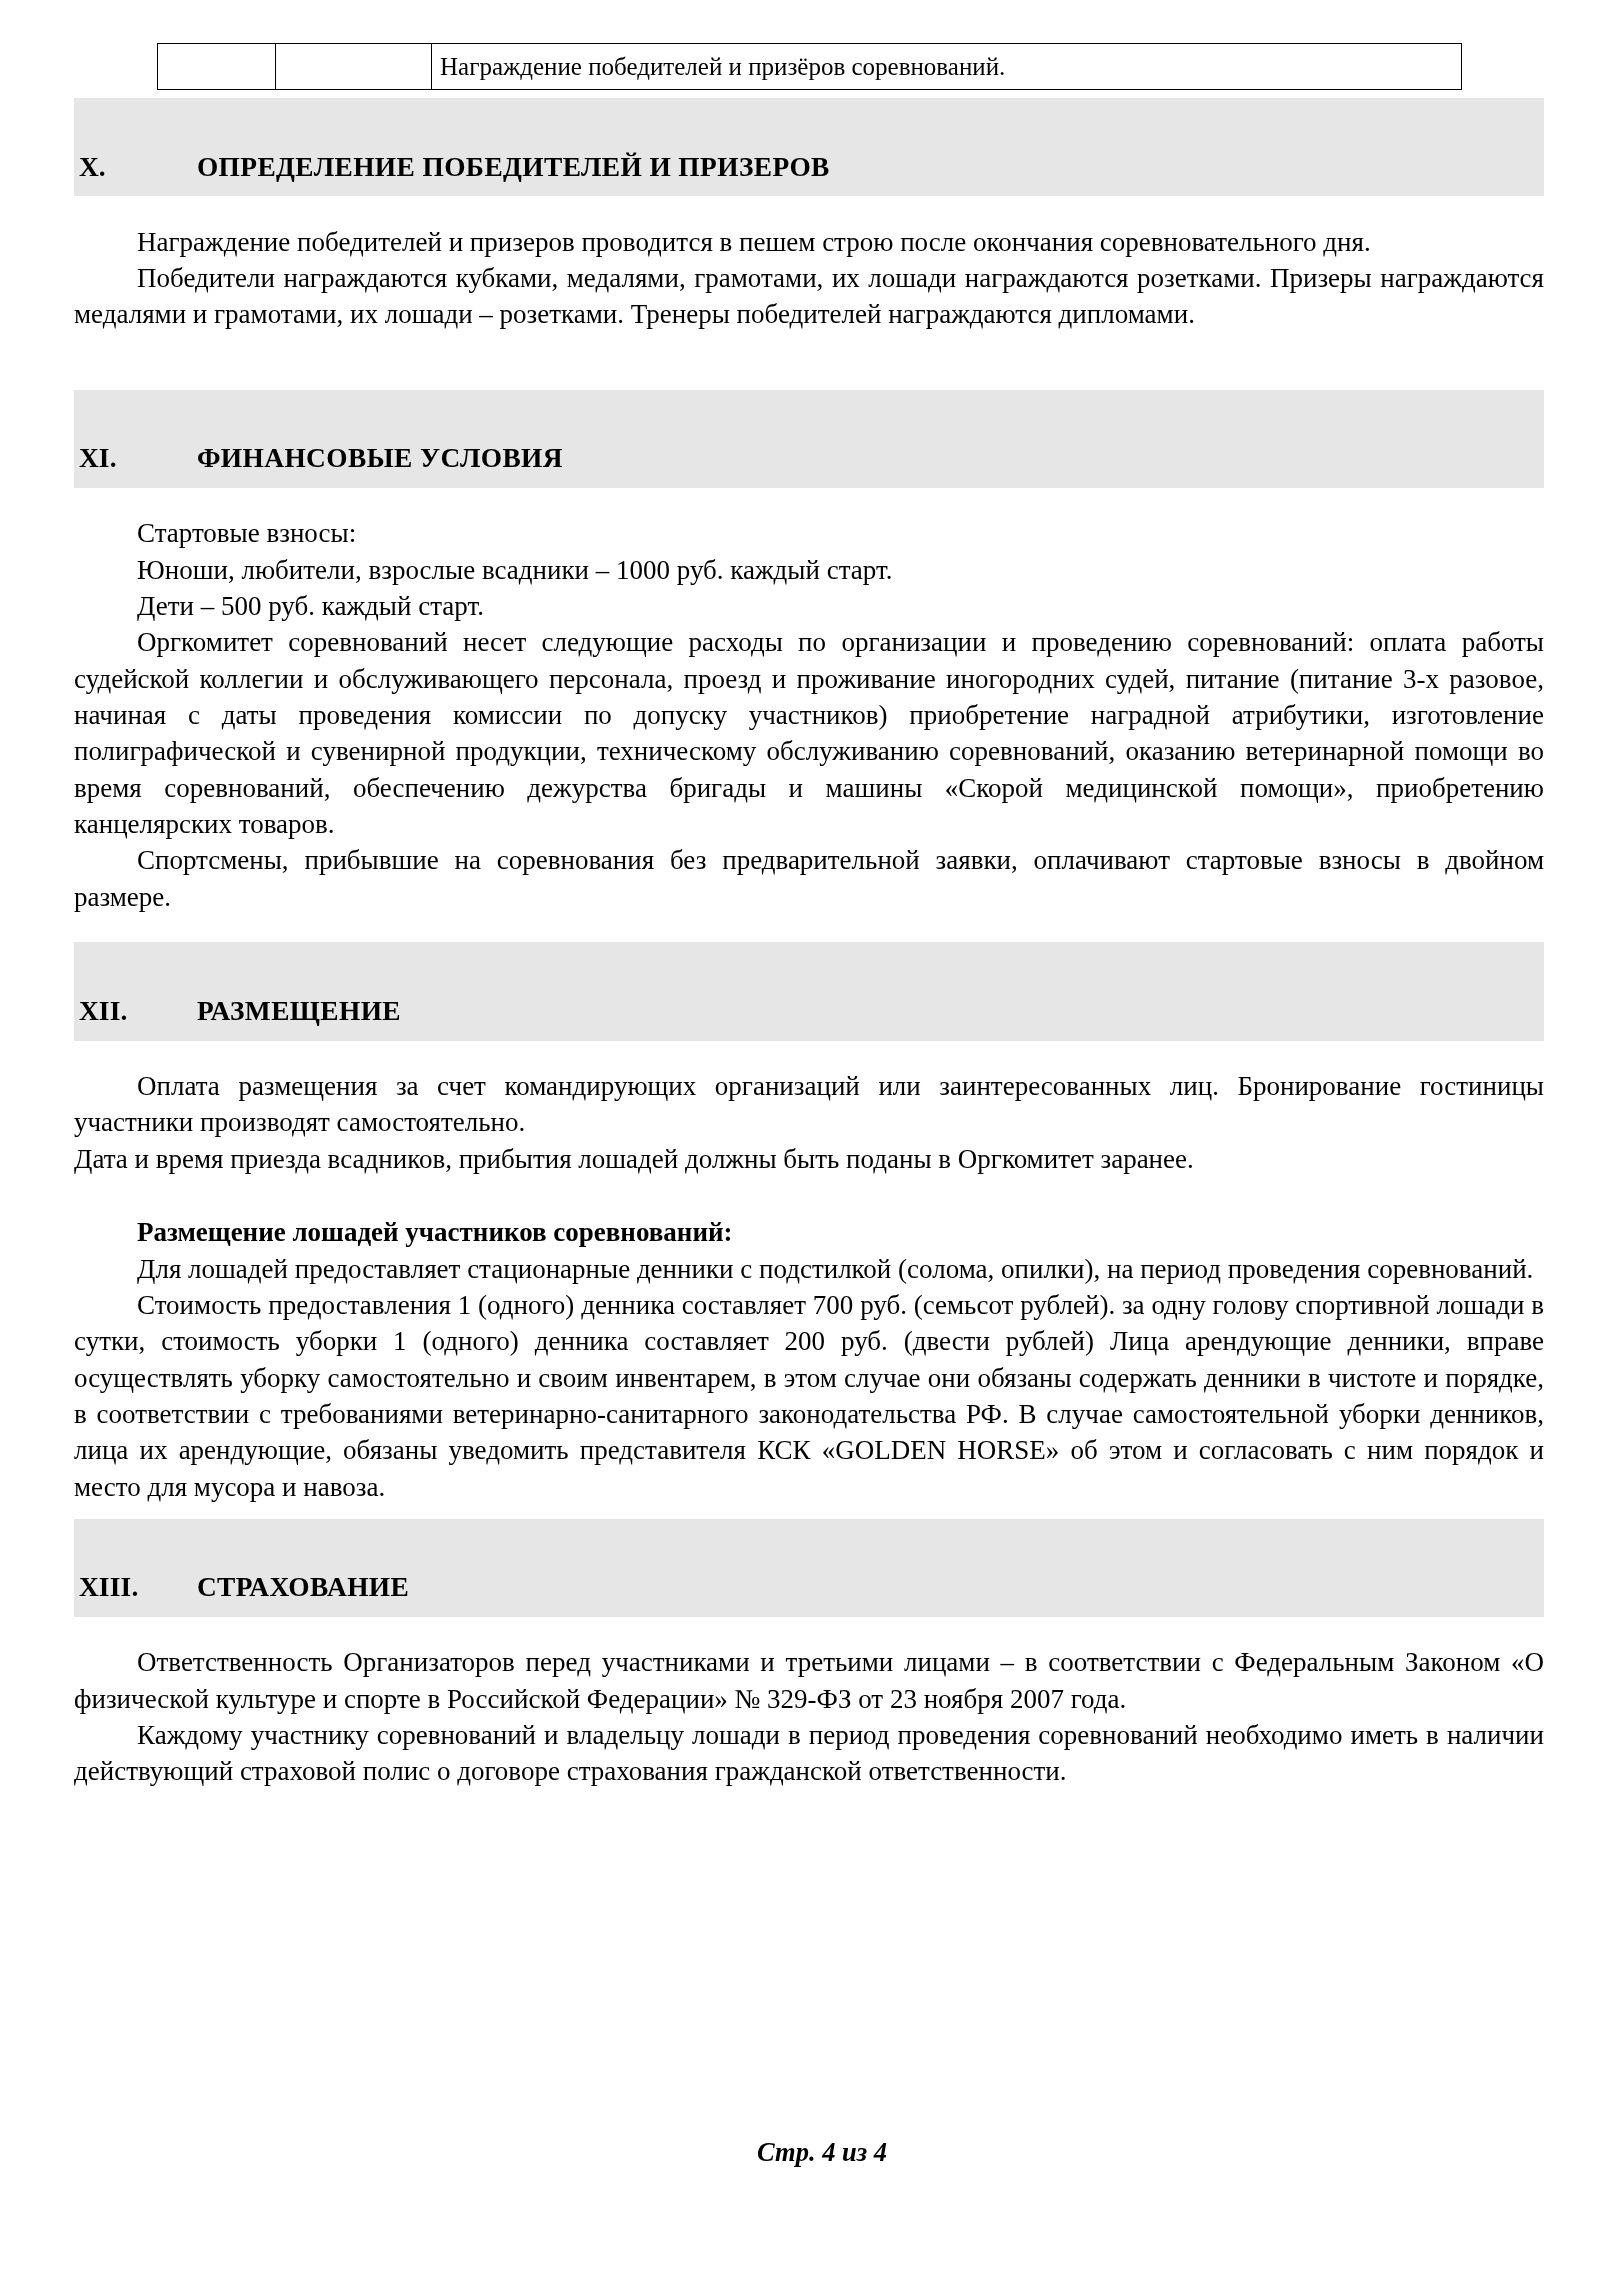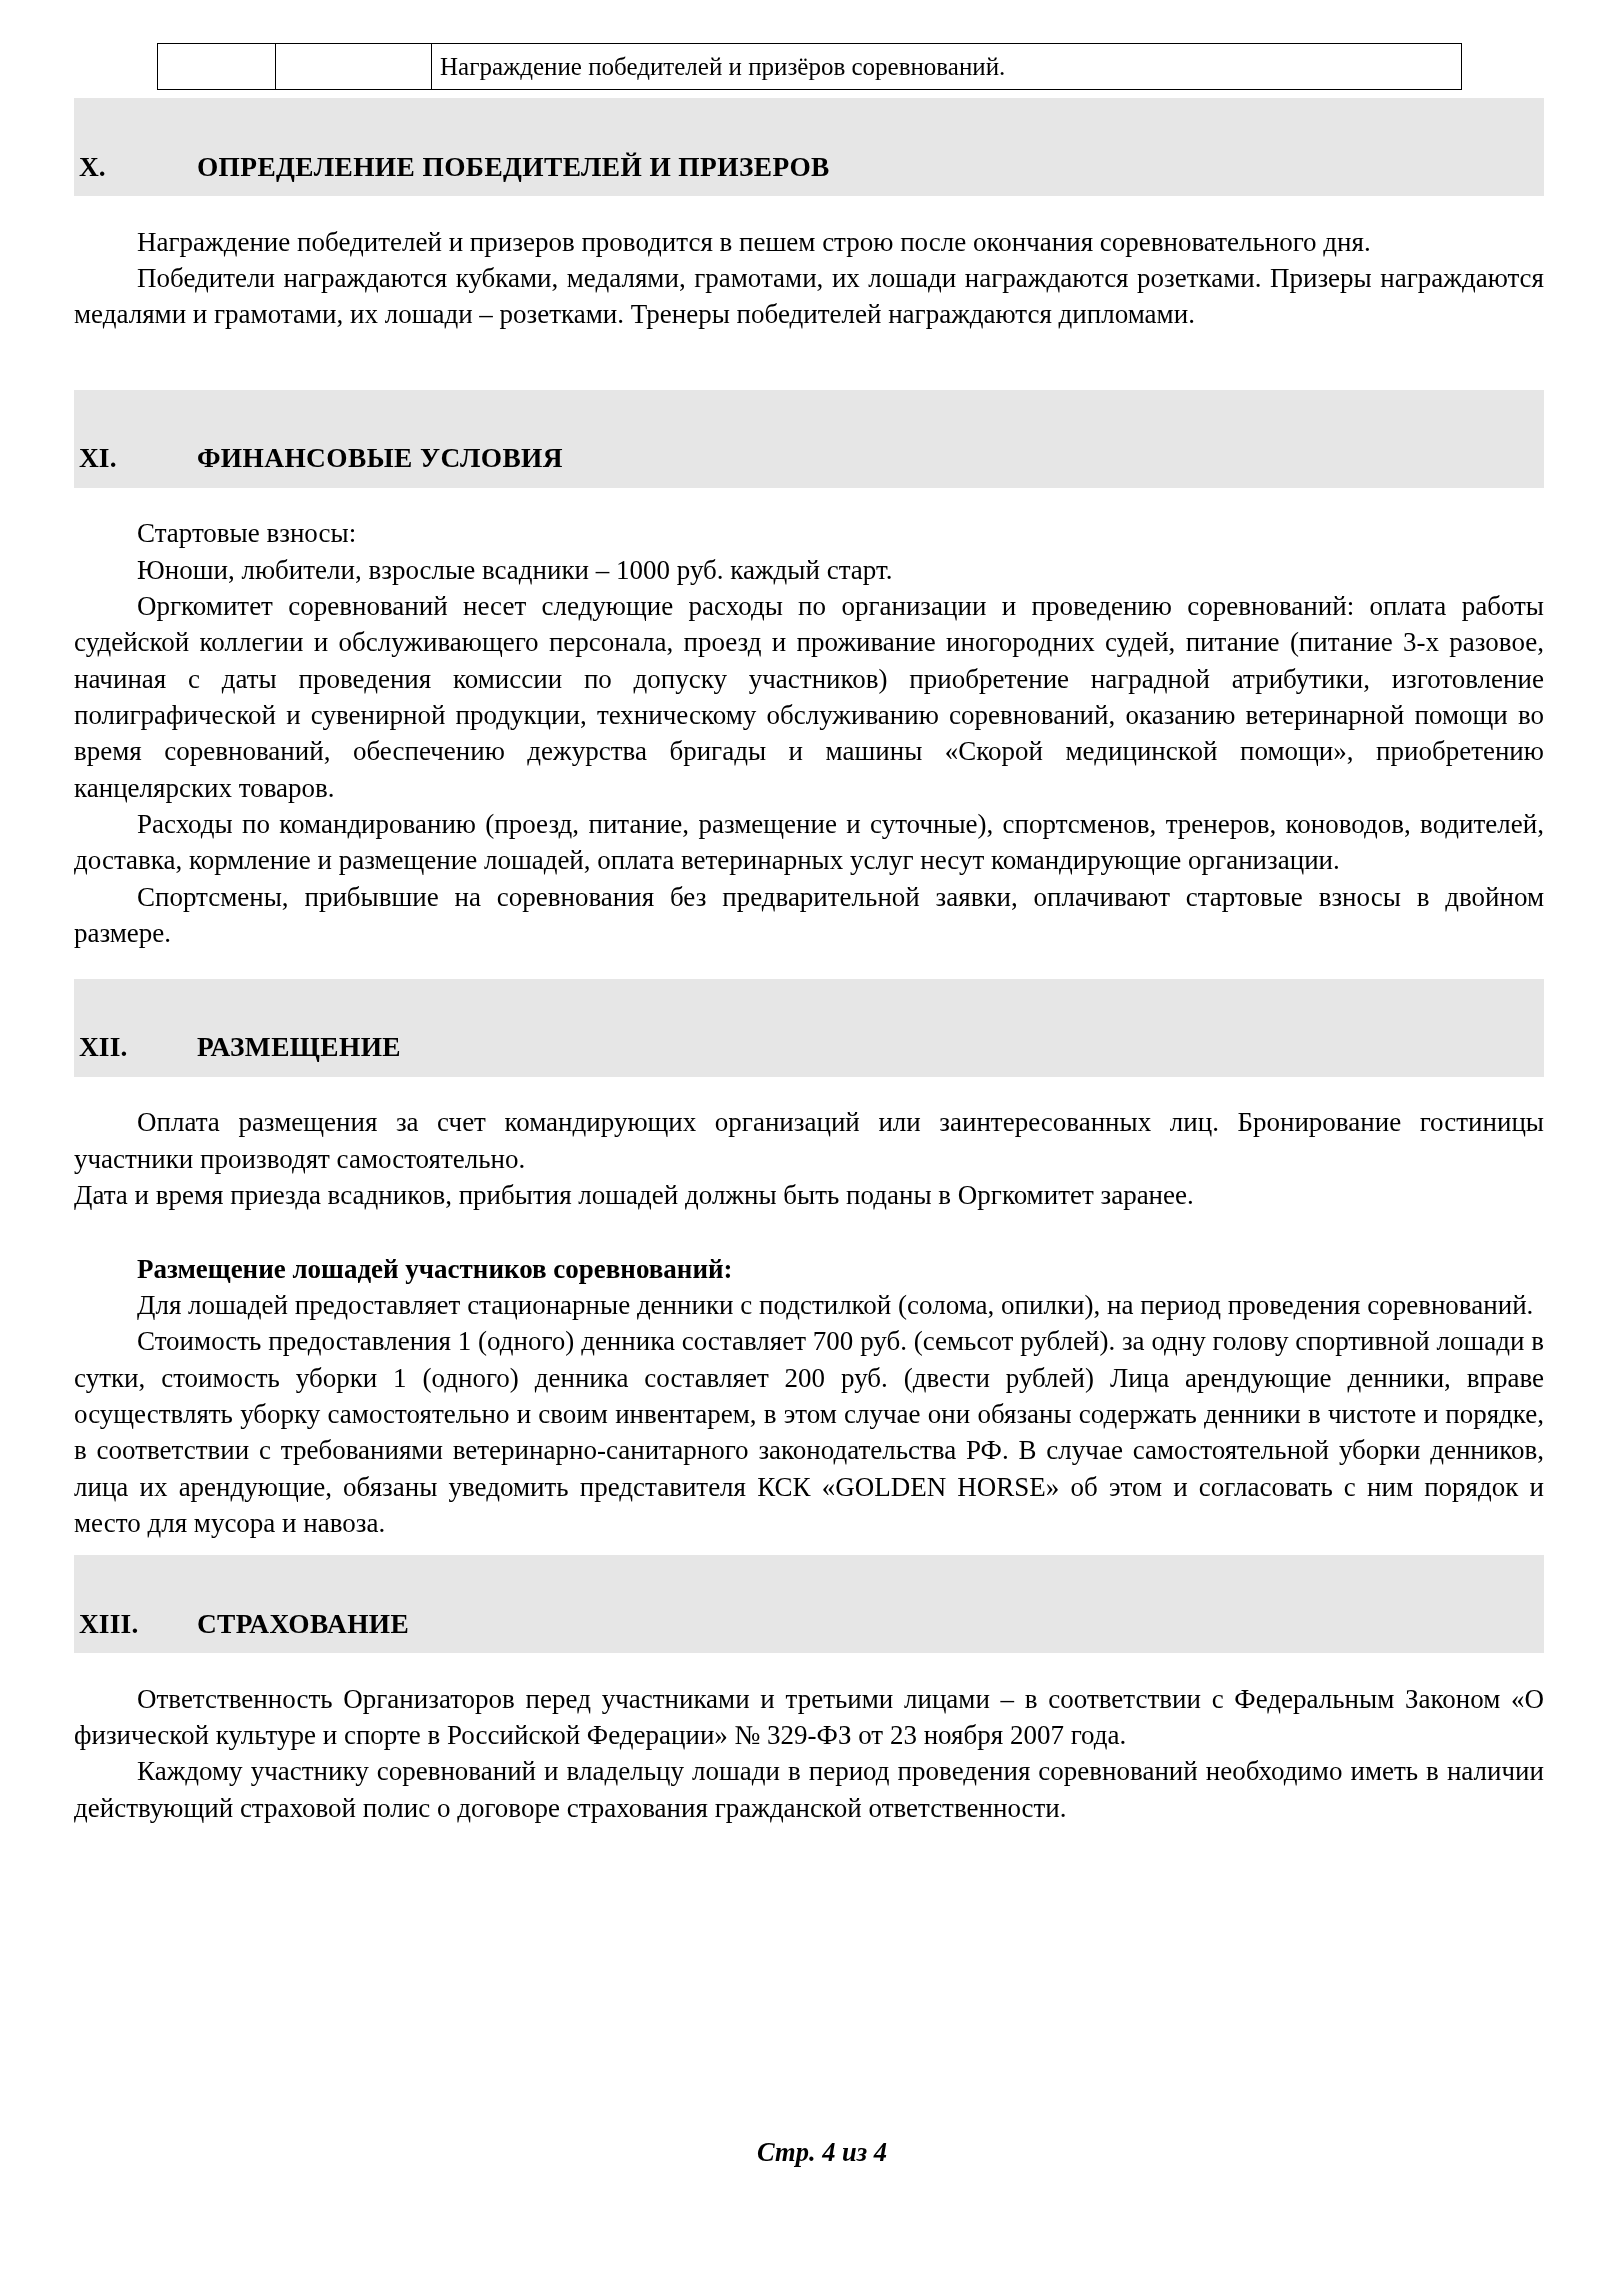--- a/index.html
+++ b/index.html
@@ -136,22 +136,22 @@
 
     <div class="spacer-xl"></div>
 
     <div class="sec-head">
       <span class="num">XI.</span>
       <span class="ttl">ФИНАНСОВЫЕ  УСЛОВИЯ</span>
     </div>
     <div class="spacer-md"></div>
     <p class="body">Стартовые взносы:</p>
     <p class="body">Юноши, любители, взрослые всадники – 1000 руб. каждый старт.</p>
+    <p class="body">Дети – 500 руб. каждый старт.</p>
     <p class="body">Оргкомитет соревнований несет следующие расходы по организации и проведению соревнований: оплата работы судейской коллегии и обслуживающего персонала, проезд и проживание иногородних судей, питание (питание 3-х разовое,  начиная с даты проведения комиссии по допуску участников) приобретение наградной атрибутики, изготовление полиграфической и сувенирной продукции, техническому обслуживанию соревнований, оказанию ветеринарной помощи во время соревнований, обеспечению дежурства бригады и машины «Скорой медицинской помощи», приобретению канцелярских товаров.</p>
-    <p class="body">Расходы по командированию (проезд, питание, размещение и суточные), спортсменов, тренеров, коноводов, водителей, доставка, кормление и размещение лошадей, оплата ветеринарных услуг несут командирующие организации.</p>
     <p class="body">Спортсмены, прибывшие на соревнования без предварительной заявки, оплачивают стартовые взносы в двойном размере.</p>
 
     <div class="spacer-md"></div>
 
     <div class="sec-head">
       <span class="num">XII.</span>
       <span class="ttl">РАЗМЕЩЕНИЕ</span>
     </div>
     <div class="spacer-md"></div>
     <p class="body">Оплата размещения за счет командирующих организаций или заинтересованных лиц. Бронирование гостиницы участники производят самостоятельно.</p>

